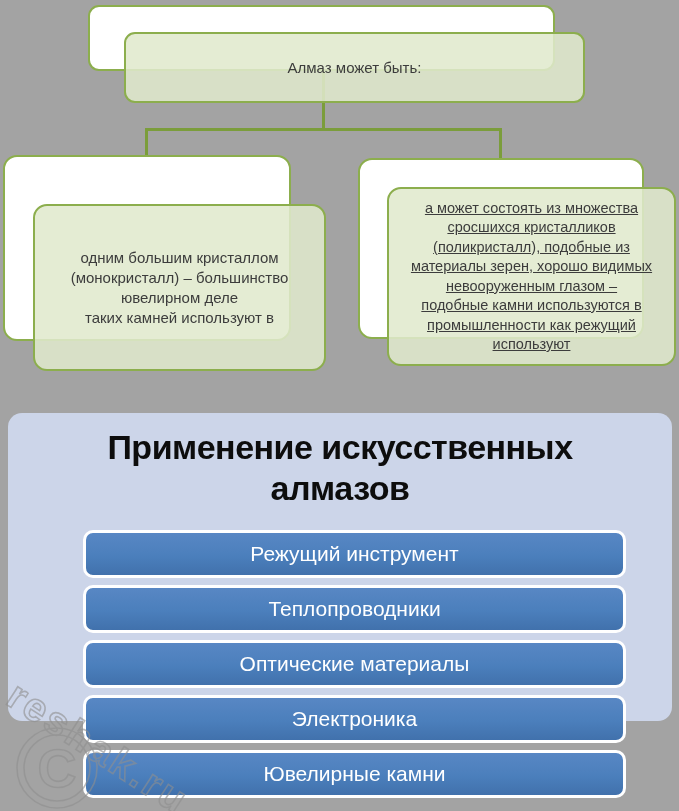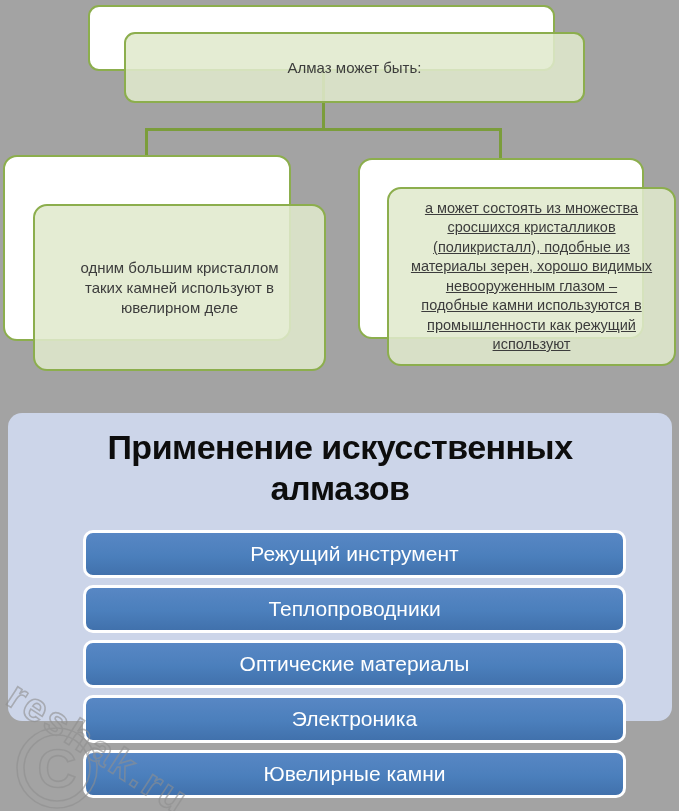--- a/index.html
+++ b/index.html
@@ -76,22 +76,23 @@
   <div class="conn v-right"></div>
 
   <div class="gbox back root-back"></div>
   <div class="gbox front root-front">
     <div>Алмаз может быть:</div>
   </div>
 
   <div class="gbox back left-back"></div>
   <div class="gbox front left-front">
     <div>одним большим кристаллом</div>
+    <div>(монокристалл) – большинство</div>
+    <div>ювелирном деле</div>
     <div>таких камней используют в</div>
-    <div>ювелирном деле</div>
   </div>
 
   <div class="gbox back right-back"></div>
   <div class="gbox front right-front">
     <div>а может состоять из множества</div>
     <div>сросшихся кристалликов</div>
     <div>(поликристалл), подобные из</div>
     <div>материалы зерен, хорошо видимых</div>
     <div>невооруженным глазом –</div>
     <div>подобные камни используются в</div>

